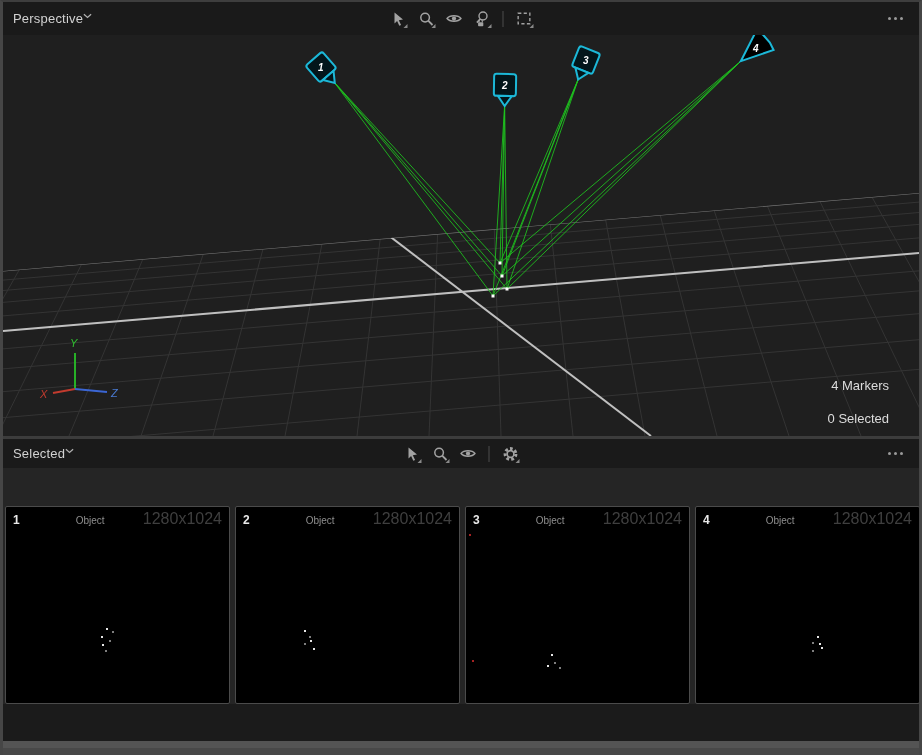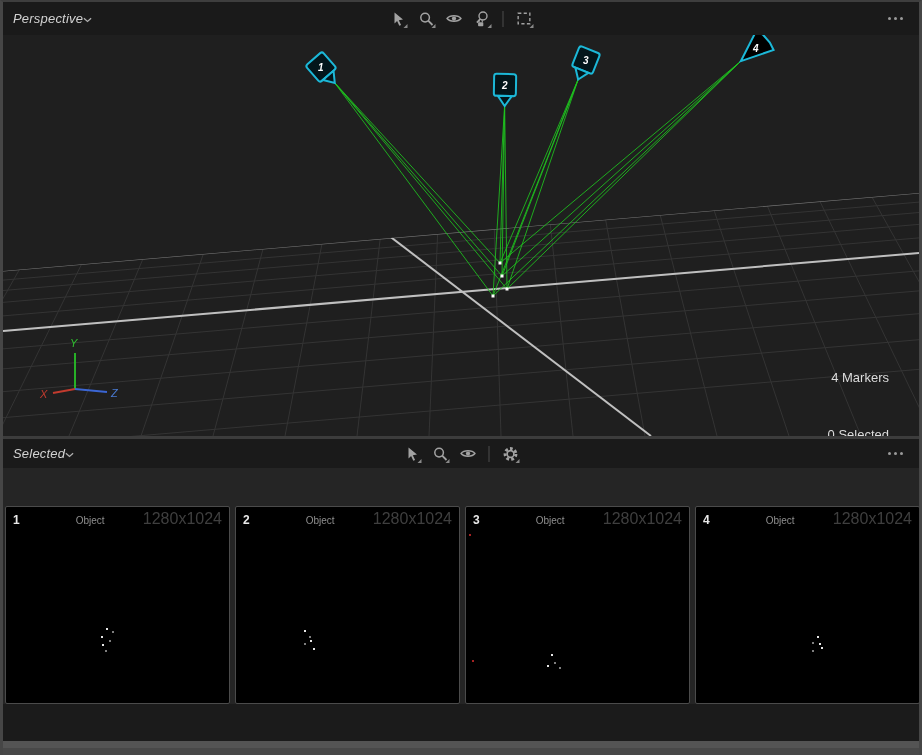--- a/index.html
+++ b/index.html
@@ -11,41 +11,41 @@
     border-left:3px solid #464646;border-right:3px solid #464646;border-top:2px solid #3e3e3e;
     overflow:hidden;
   }
   .inner{width:916px;height:746px;display:flex;flex-direction:column;background:#1f1f1f;}
   
   .panel-header{
     height:33px;flex:0 0 33px;background:#1a1a1a;display:flex;align-items:center;
     position:relative;padding:0 10px;
   }
   .panel-header.cams{height:32px;flex:0 0 32px;border-top:3px solid #3c3c3c;}
-  .panel-title-btn{display:flex;align-items:center;cursor:default;font-style:italic;}
+  .panel-title-btn{display:flex;cursor:default;}
   .panel-title{color:#d2d2d2;font-size:13px;letter-spacing:.2px;}
   .chev{display:block;margin-top:2px;}
   .toolbar{
     position:absolute;left:50%;top:0;height:100%;transform:translateX(-50%);
     display:flex;align-items:center;gap:9px;
   }
   .tool{position:relative;width:19px;height:19px;display:flex;align-items:center;justify-content:center;}
   .tool::after{
     content:"";position:absolute;right:0px;bottom:0px;
     border-left:4px solid transparent;border-bottom:4px solid #8a8a8a;
   }
   .tool.nocorner::after{display:none;}
   .tsep{width:1px;height:16px;background:#4d4d4d;margin:0 2px;}
   .overflow{margin-left:auto;display:flex;gap:3px;align-items:center;padding:4px 6px;}
   .overflow i{width:3px;height:3px;border-radius:50%;background:#9a9a9a;display:block;}
   
   .viewport{position:relative;flex:0 0 401px;height:401px;background:#1f1f1f;overflow:hidden;}
   .viewport svg{position:absolute;left:0;top:0;}
   .status{position:absolute;right:30px;text-align:right;color:#dcdcdc;font-size:13px;}
-  .status.m{top:335px;} .status.s{top:392px;}
+  .status.m{top:343px;} .status.s{top:376px;}
   
   .cams-body{flex:1 1 auto;background:#252525;position:relative;}
   .cams-body .lower{position:absolute;left:0;right:0;top:236px;bottom:0;background:#1b1b1b;}
   .tiles{position:absolute;left:2px;top:38px;display:flex;gap:5px;}
   .tile{
     width:225px;height:198px;background:#000;border:1px solid #4b4b4b;border-radius:2px;
     position:relative;overflow:hidden;
   }
   .tile-head{display:flex;align-items:baseline;padding:3px 7px 0 7px;}
   .tile-num{color:#e9e9e9;font-size:12px;font-weight:bold;}

